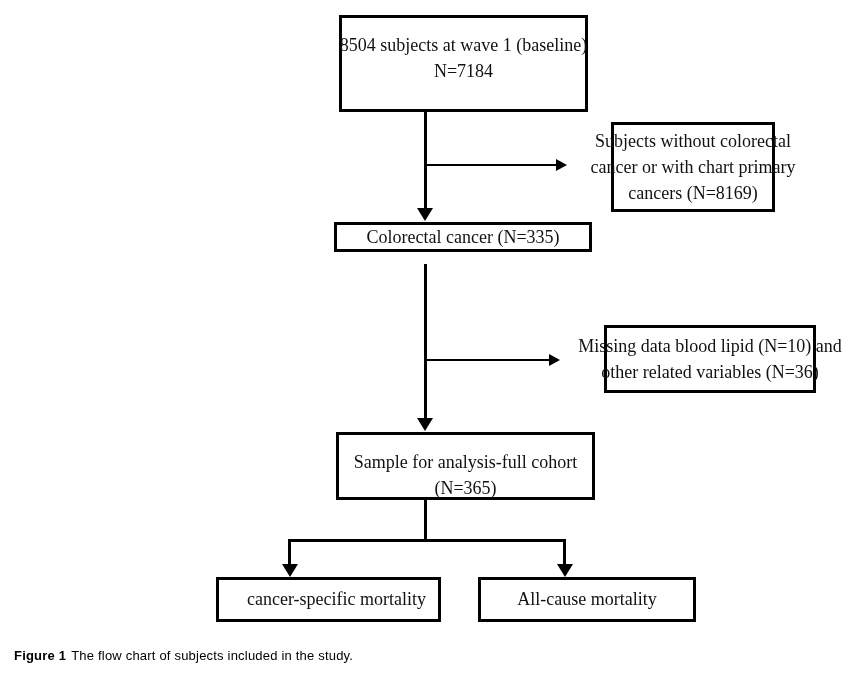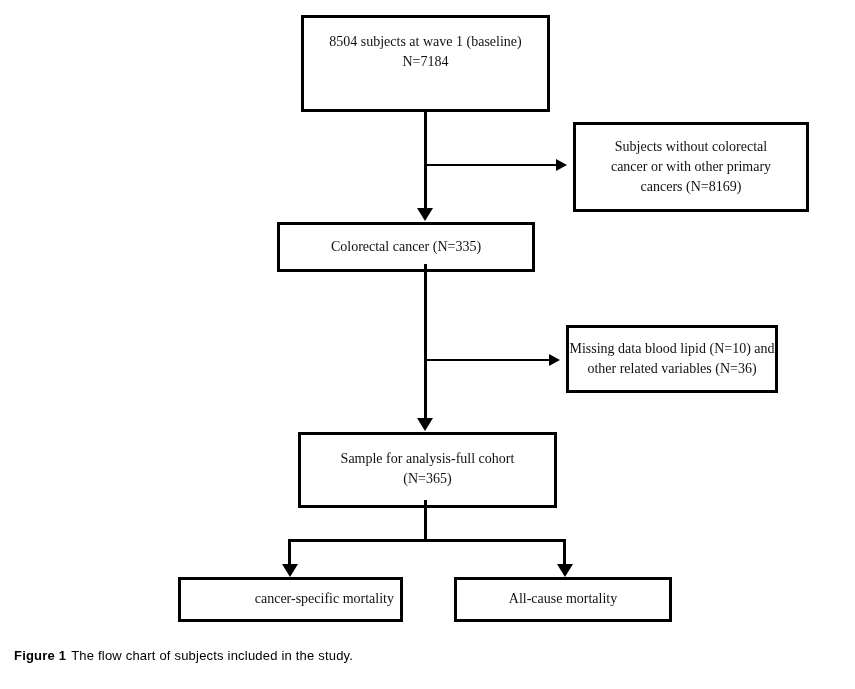--- a/index.html
+++ b/index.html
@@ -22,28 +22,29 @@
   }
 
   
   .node {
     position: absolute;
     box-sizing: border-box;
     border: 3px solid #000000;
     background: #ffffff;
     text-align: center;
     font-family: "Liberation Serif", serif;
-    font-size: 14px;
+    font-size: 18px;
     line-height: 1.45;
     color: #111111;
     display: flex;
     flex-direction: column;
     justify-content: center;
     align-items: center;
-    padding: 0 6px;
+    padding: 0 12px;
+    margin-left: 38px;
   }
   .node.top-text {
     justify-content: flex-start;
     padding-top: 14px;
   }
   .node .line {
     display: block;
     white-space: nowrap;
   }
 
@@ -109,60 +110,60 @@
     <span class="line">8504 subjects at wave 1 (baseline)</span>
     <span class="line">N=7184</span>
   </div>
 
   <div class="v-line" style="left:424px; top:112px; height:97px;"></div>
   <div class="arrow-down" style="left:417px; top:208px;"></div>
 
   <div class="h-line thin" style="left:424px; top:164px; width:134px;"></div>
   <div class="arrow-right" style="left:556px; top:159px;"></div>
 
-  <div class="node" style="left:573px; top:122px; width:236px; height:90px;">
+  <div class="node" style="left:573px; top:122px; width:164px; height:90px;">
     <span class="line">Subjects without colorectal</span>
-    <span class="line">cancer or with other primary</span>
+    <span class="line">cancer or with chart primary</span>
     <span class="line">cancers (N=8169)</span>
   </div>
 
-  <div class="node" style="left:277px; top:222px; width:258px; height:50px;">
+  <div class="node" style="left:296px; top:222px; width:258px; height:30px;">
     <span class="line">Colorectal cancer (N=335)</span>
   </div>
 
   <div class="v-line" style="left:424px; top:264px; height:155px;"></div>
   <div class="arrow-down" style="left:417px; top:418px;"></div>
 
   <div class="h-line thin" style="left:424px; top:359px; width:127px;"></div>
   <div class="arrow-right" style="left:549px; top:354px;"></div>
 
   <div class="node" style="left:566px; top:325px; width:212px; height:68px;">
     <span class="line">Missing data blood lipid (N=10) and</span>
     <span class="line">other related variables (N=36)</span>
   </div>
 
-  <div class="node top-text" style="left:298px; top:432px; width:259px; height:76px;">
+  <div class="node top-text" style="left:298px; top:432px; width:259px; height:68px;">
     <span class="line">Sample for analysis-full cohort</span>
     <span class="line">(N=365)</span>
   </div>
 
   <div class="v-line" style="left:424px; top:500px; height:41px;"></div>
   <div class="h-line" style="left:288px; top:539px; width:278px;"></div>
 
   <div class="v-line" style="left:288px; top:539px; height:30px;"></div>
   <div class="arrow-down" style="left:282px; top:564px;"></div>
 
   <div class="v-line" style="left:563px; top:539px; height:30px;"></div>
   <div class="arrow-down" style="left:557px; top:564px;"></div>
 
   <div class="node" style="left:178px; top:577px; width:225px; height:45px;align-items:flex-end;">
     <span class="line">cancer-specific mortality</span>
   </div>
 
-  <div class="node" style="left:454px; top:577px; width:218px; height:45px;font-family:Liberation Serif, serif;">
+  <div class="node" style="left:440px; top:577px; width:218px; height:45px;font-family:Liberation Serif, serif;">
     <span class="line">All-cause mortality</span>
   </div>
 
   <div id="caption">
     <span class="cap-label">Figure 1</span><span class="cap-text" style="margin-left:5px;">The flow chart of subjects included in the study.</span>
   </div>
 
 </div>
 
 </body></html>

